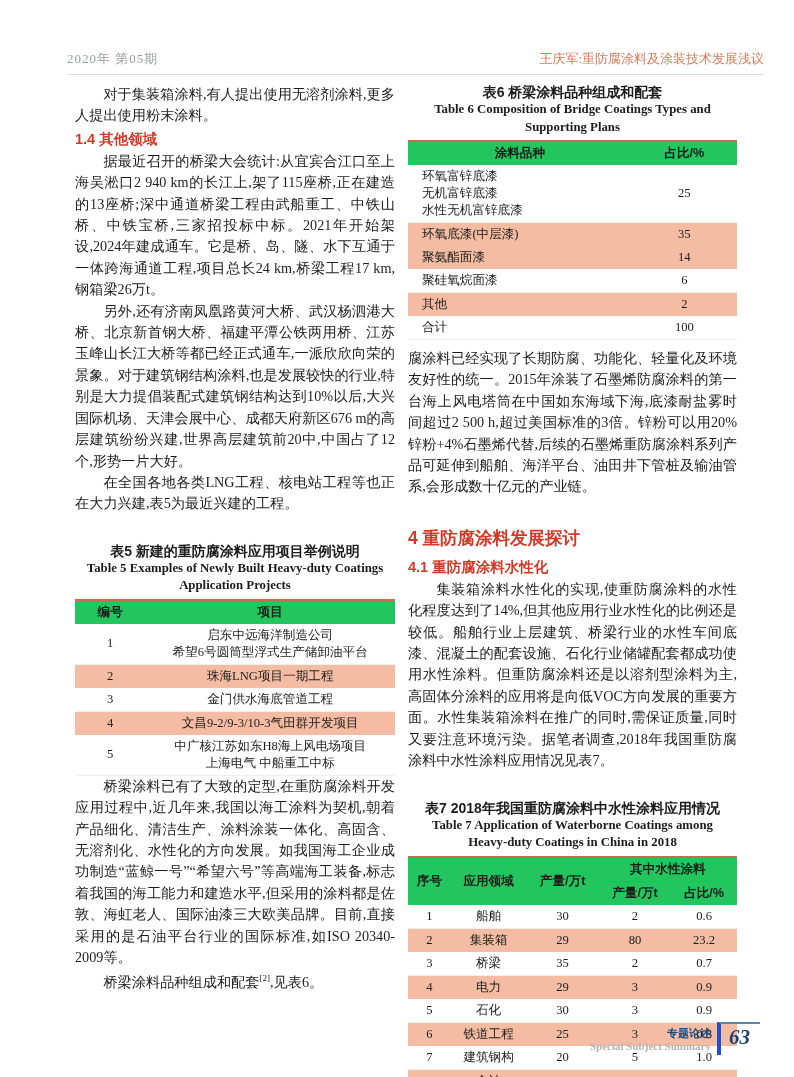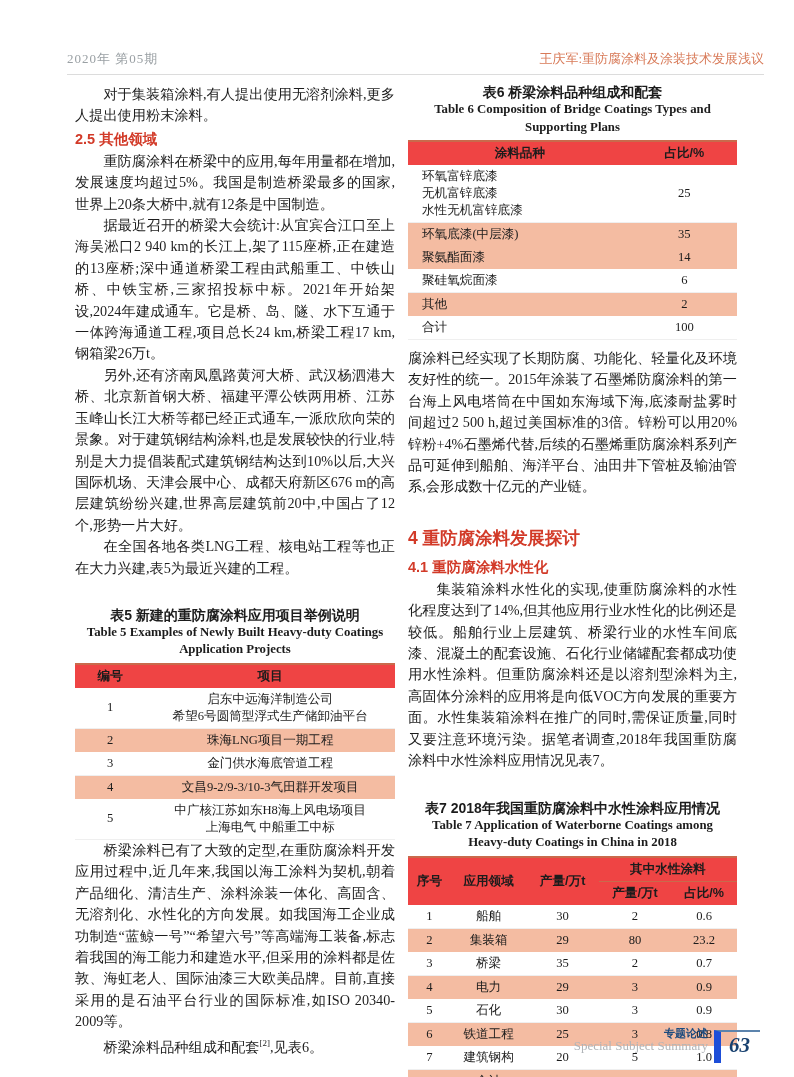--- a/index.html
+++ b/index.html
@@ -26,55 +26,54 @@
   .cap{margin-top:28px;}
   .cap-cn{font-family:"Liberation Sans","DejaVu Sans",sans-serif;font-weight:bold;
           font-size:14px;text-align:center;line-height:17px;}
   .cap-en{font-family:"Liberation Serif","DejaVu Serif",serif;font-weight:bold;
           font-size:12.8px;text-align:center;line-height:17.5px;margin-bottom:4px;}
   .cap-en span{display:block;}
   
   table{width:100%;border-collapse:collapse;font-size:12.6px;margin-top:2px;
         border-top:2px solid #c96a4c;border-bottom:1.5px solid #8d8d8d;}
   th{font-family:"Liberation Sans","DejaVu Sans",sans-serif;font-weight:bold;
-     background:#ef4444;padding:3px 2px;text-align:center;font-size:12.6px;}
+     background:#22c55e;padding:3px 2px;text-align:center;font-size:12.6px;}
   td{padding:3px 3px;text-align:center;line-height:17px;border-bottom:1px solid #efefef;}
   tr.hl td{background:#f4bca2;border-bottom:none;}
   .t6 td.name{text-align:left;padding-left:14px;}
   .t7 th.group{border-bottom:1px solid #c96a4c;}
   .cell2{display:block;}
   .cell2:empty{display:none;}
   
   .footer{position:absolute;top:1022px;right:54px;display:flex;align-items:flex-start;}
   .foot-txt{text-align:right;margin-right:6px;padding-top:3px;}
   .foot-cn{font-family:"Liberation Sans","DejaVu Sans",sans-serif;font-weight:bold;
            font-size:11px;color:#1b4a7e;line-height:16px;}
-  .foot-en{font-size:13px;color:#b0b4b8;line-height:10px;}
-  .pagebox{border-top:2px solid #5c84ad;border-left:7px solid #1d4ed8;
-           padding:1px 10px 6px 8px;margin-top:8px;}
+  .foot-en{font-size:11px;color:#b0b4b8;line-height:10px;font-weight:bold;}
+  .pagebox{border-top:2px solid #5c84ad;border-left:4px solid #1d4ed8;
+           padding:1px 10px 6px 8px;}
   .pagenum{font-family:"Liberation Serif","DejaVu Serif",serif;font-style:italic;
            font-weight:bold;font-size:21px;color:#17406f;line-height:24px;}
 </style>
 </head>
 <body>
 
 <div class="page">
 
   <div class="hdr">
     <span class="hdr-left">2020年  第05期</span>
     <span class="hdr-right">王庆军:重防腐涂料及涂装技术发展浅议</span>
   </div>
   <div class="hdr-rule"></div>
 
   <div class="cols">
 
     <div class="col">
       <p class="body indent">对于集装箱涂料,有人提出使用无溶剂涂料,更多人提出使用粉末涂料。</p>
-      <div class="h-sub">2.5  其他领域</div>
-      <p class="body indent">重防腐涂料在桥梁中的应用,每年用量都在增加,发展速度均超过5%。我国是制造桥梁最多的国家,世界上20条大桥中,就有12条是中国制造。</p>
+      <div class="h-sub">1.4  其他领域</div>
       <p class="body indent">据最近召开的桥梁大会统计:从宜宾合江口至上海吴淞口2 940 km的长江上,架了115座桥,正在建造的13座桥;深中通道桥梁工程由武船重工、中铁山桥、中铁宝桥,三家招投标中标。2021年开始架设,2024年建成通车。它是桥、岛、隧、水下互通于一体跨海通道工程,项目总长24 km,桥梁工程17 km,钢箱梁26万t。</p>
       <p class="body indent">另外,还有济南凤凰路黄河大桥、武汉杨泗港大桥、北京新首钢大桥、福建平潭公铁两用桥、江苏玉峰山长江大桥等都已经正式通车,一派欣欣向荣的景象。对于建筑钢结构涂料,也是发展较快的行业,特别是大力提倡装配式建筑钢结构达到10%以后,大兴国际机场、天津会展中心、成都天府新区676 m的高层建筑纷纷兴建,世界高层建筑前20中,中国占了12个,形势一片大好。</p>
       <p class="body indent">在全国各地各类LNG工程、核电站工程等也正在大力兴建,表5为最近兴建的工程。</p>
 
       <div class="cap">
         <div class="cap-cn">表5  新建的重防腐涂料应用项目举例说明</div>
         <div class="cap-en">
           <span>Table 5  Examples of Newly Built Heavy-duty Coatings</span>
           <span>Application Projects</span>
         </div>

